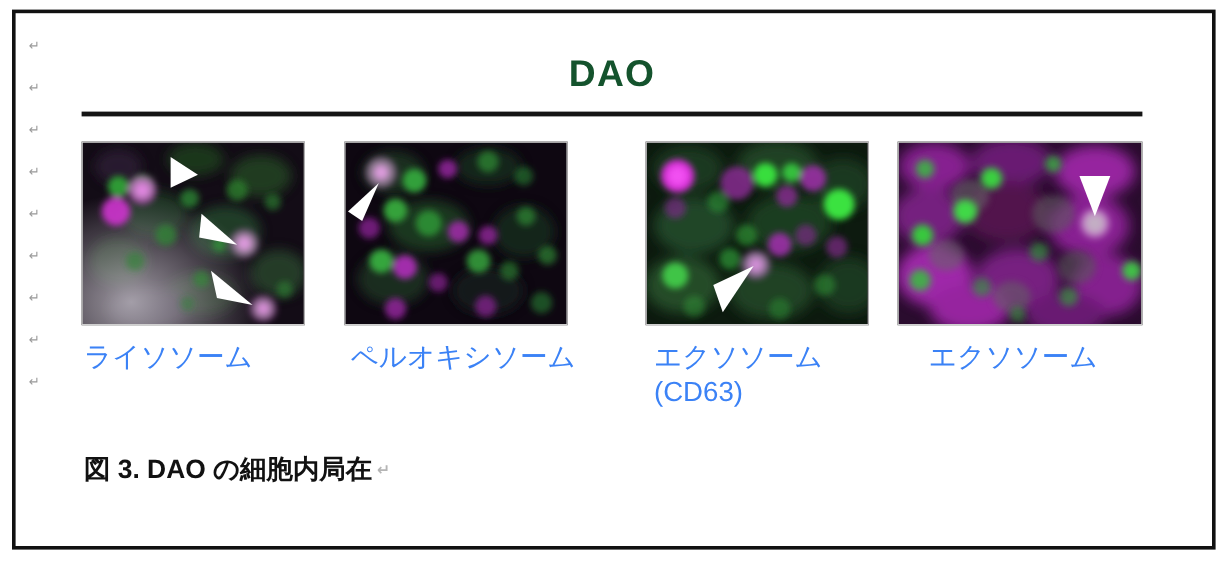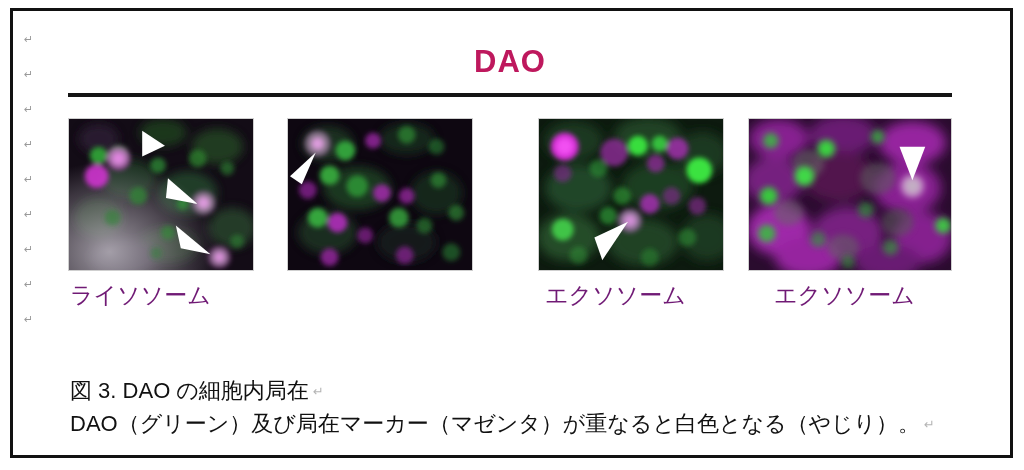--- a/index.html
+++ b/index.html
@@ -47,21 +47,21 @@
   
   #title {
     position: absolute;
     left: 68px;
     top: 44px;
     width: 884px;
     text-align: center;
     font-size: 31px;
     font-weight: bold;
     letter-spacing: 1px;
-    color: #be185d;
+    color: #14532d;
     font-family: "Liberation Sans", "DejaVu Sans", sans-serif;
   }
 
   
   #title-rule {
     position: absolute;
     left: 68px;
     top: 93px;
     width: 884px;
     height: 4px;
@@ -89,24 +89,24 @@
   .panel-0 { left: 0px; }
   .panel-1 { left: 219px; }
   .panel-2 { left: 470px; }
   .panel-3 { left: 680px; width: 204px; }
 
   .panel svg { display: block; width: 100%; height: 100%; }
 
   
   .marker-label {
     position: absolute;
-    color: #701a75;
+    color: #3b82f6;
     font-size: 23px;
     line-height: 29px;
-    font-family: Liberation Mono, monospace;
+    font-family: Liberation Sans, sans-serif;
     white-space: nowrap;
   }
   .ml-0 { left: 70px; top: 283px; }
   .ml-1 { left: 292px; top: 283px; }
   .ml-2 { left: 545px; top: 283px; }
   .ml-3 { left: 774px; top: 283px; }
   .marker-label .sub { display: block; }
 
   
   #caption {
@@ -114,21 +114,21 @@
     left: 70px;
     top: 375px;
     width: 900px;
     color: #111111;
     font-size: 22px;
     line-height: 32px;
     font-family: "Liberation Sans", "DejaVu Sans", sans-serif;
     white-space: nowrap;
   }
   #caption .line { display: block; }
-  #caption .line1 { font-weight: normal; }
+  #caption .line1 { font-weight: bold; }
   .pilcrow {
     color: #b5b5b5;
     font-size: 13px;
     vertical-align: 2px;
     padding-left: 4px;
   }
 </style>
 </head>
 <body>
 
@@ -349,25 +349,26 @@
         </g>
         <path d="M 152 28 L 178 28 L 165 62 Z" fill="#ffffff"></path>
       </svg>
     </div>
   </div>
 
   <div class="marker-label ml-0">
     <span class="main">ライソソーム</span>
   </div>
   <div class="marker-label ml-1">
+    <span class="main">ペルオキシソーム</span>
   </div>
   <div class="marker-label ml-2">
     <span class="main">エクソソーム</span>
+    <span class="sub">(CD63)</span>
   </div>
   <div class="marker-label ml-3">
     <span class="main">エクソソーム</span>
   </div>
 
   <div id="caption">
     <span class="line line1"><span>図 3. DAO の細胞内局在</span><span class="pilcrow">↵</span></span>
-    <span class="line line2"><span>DAO（グリーン）及び局在マーカー（マゼンタ）が重なると白色となる（やじり）。</span><span class="pilcrow">↵</span></span>
   </div>
 </div>
 
 </body></html>

